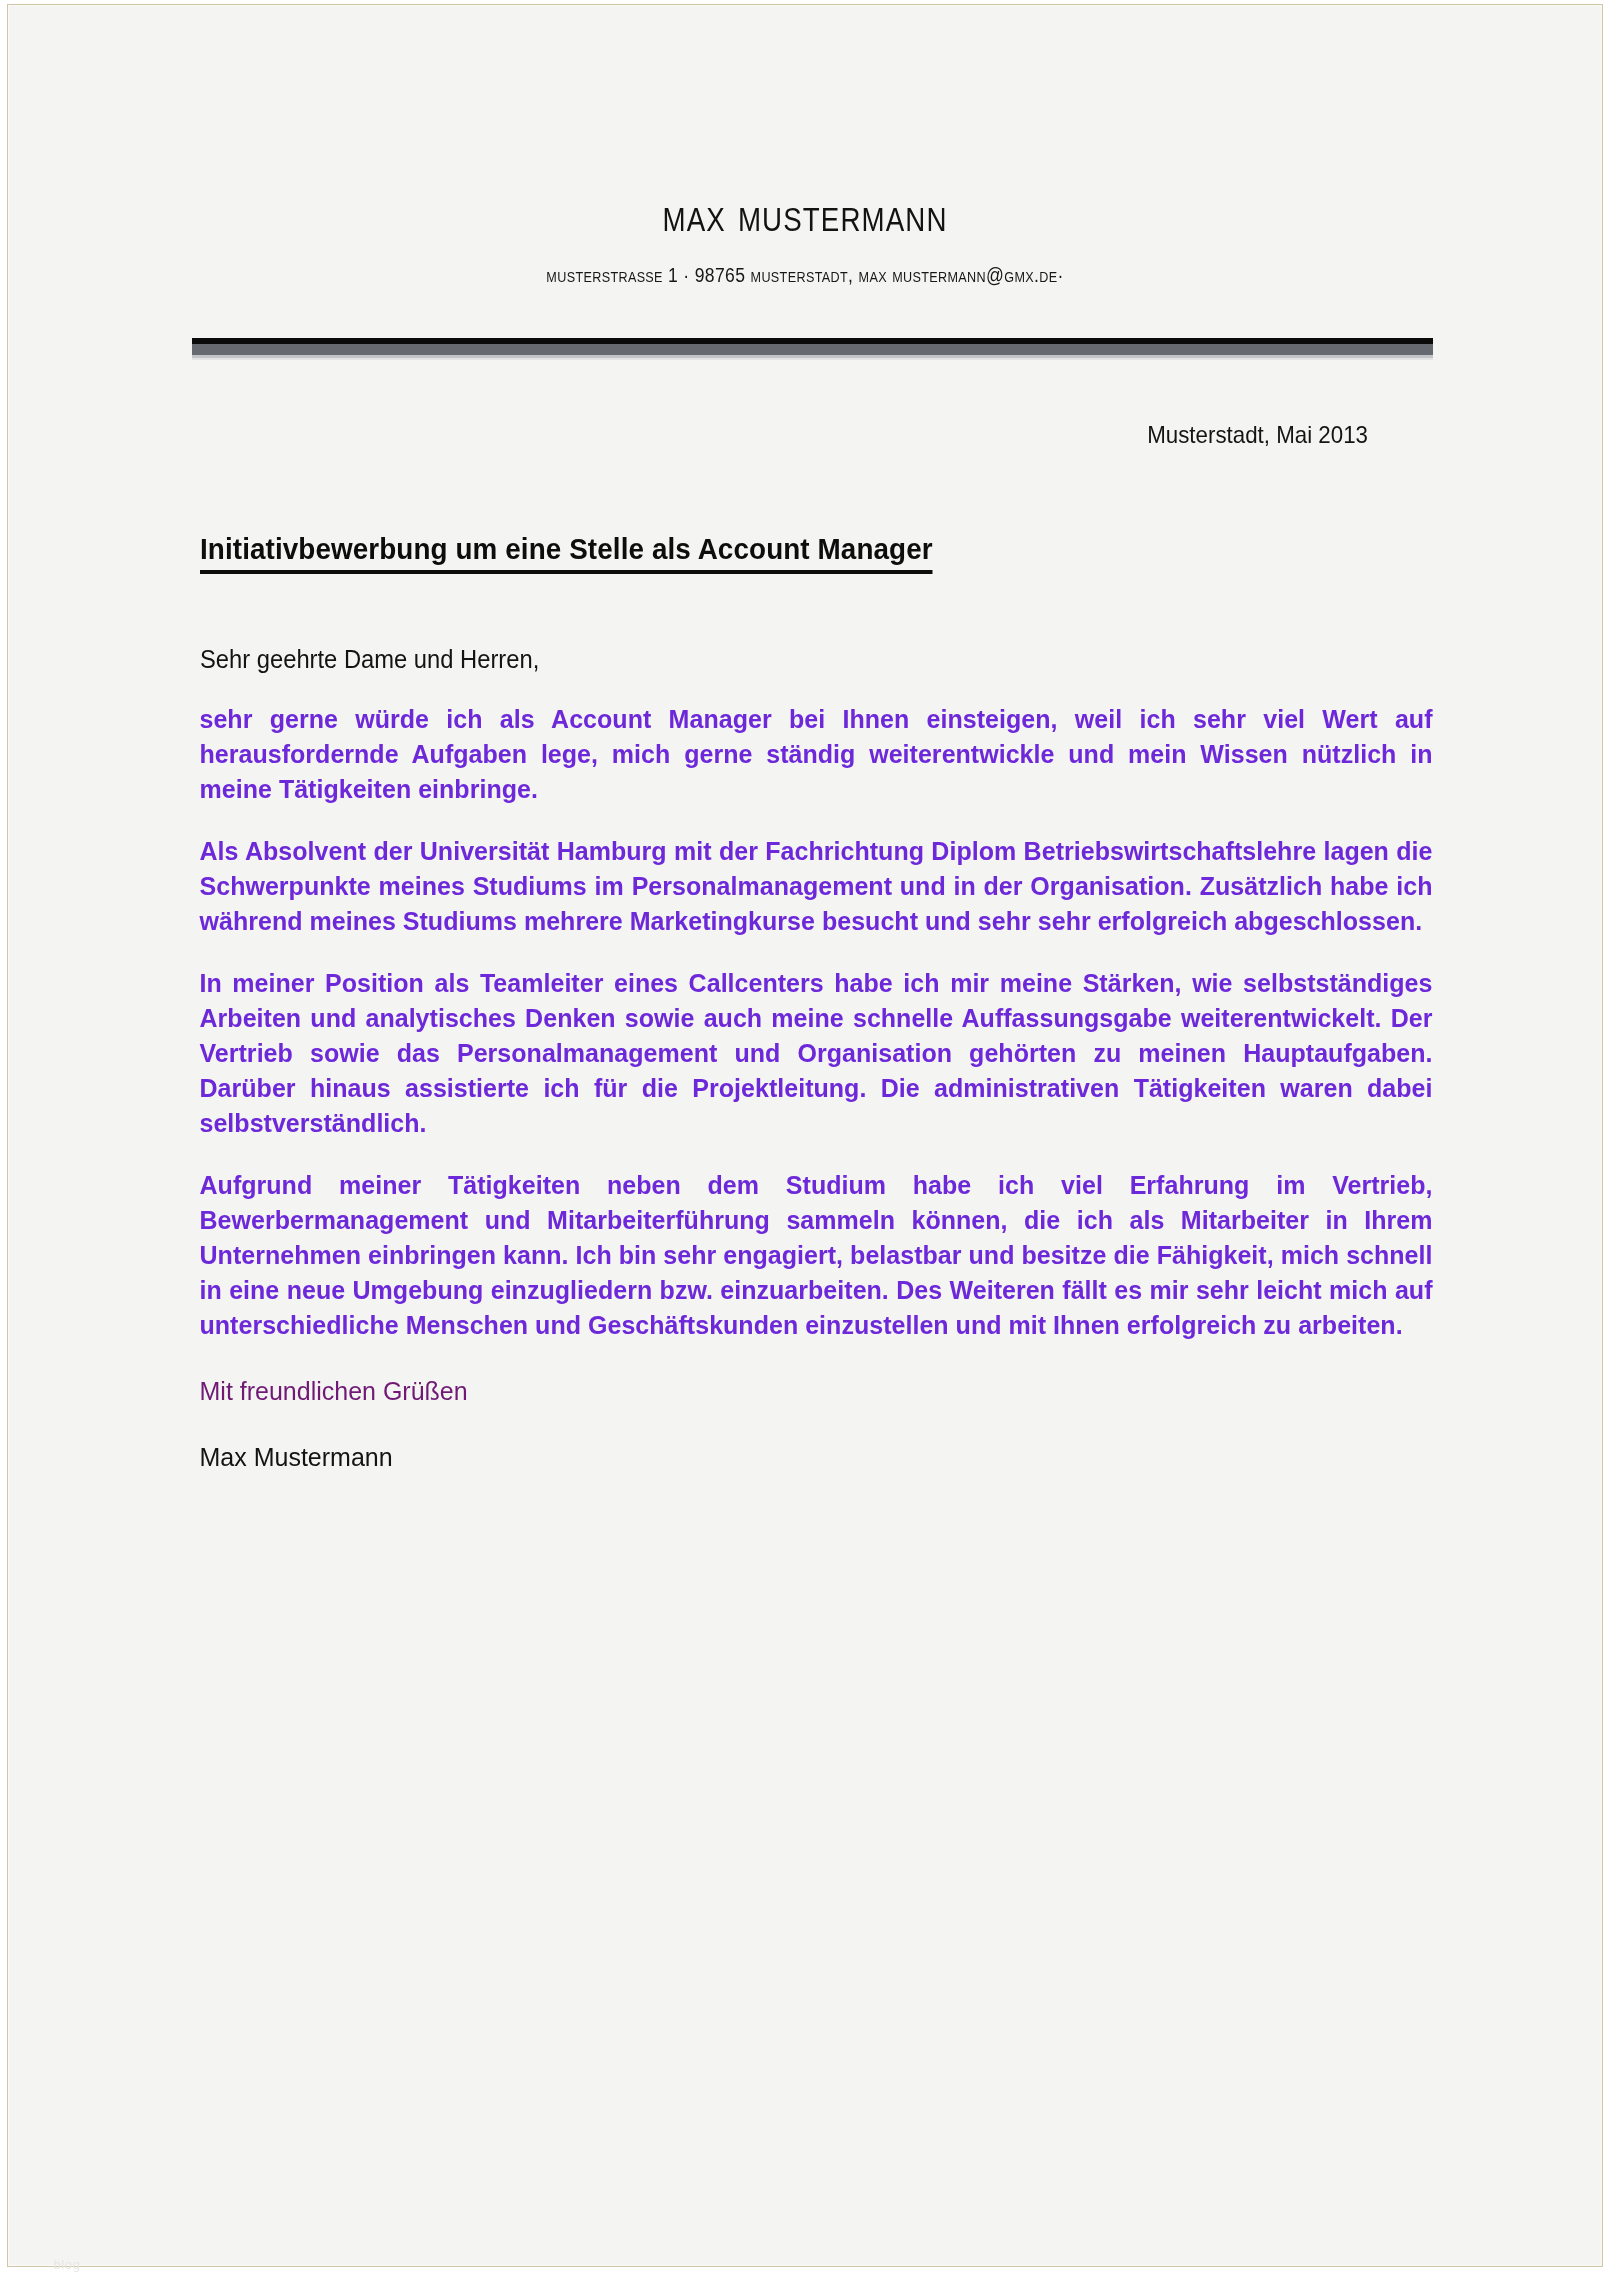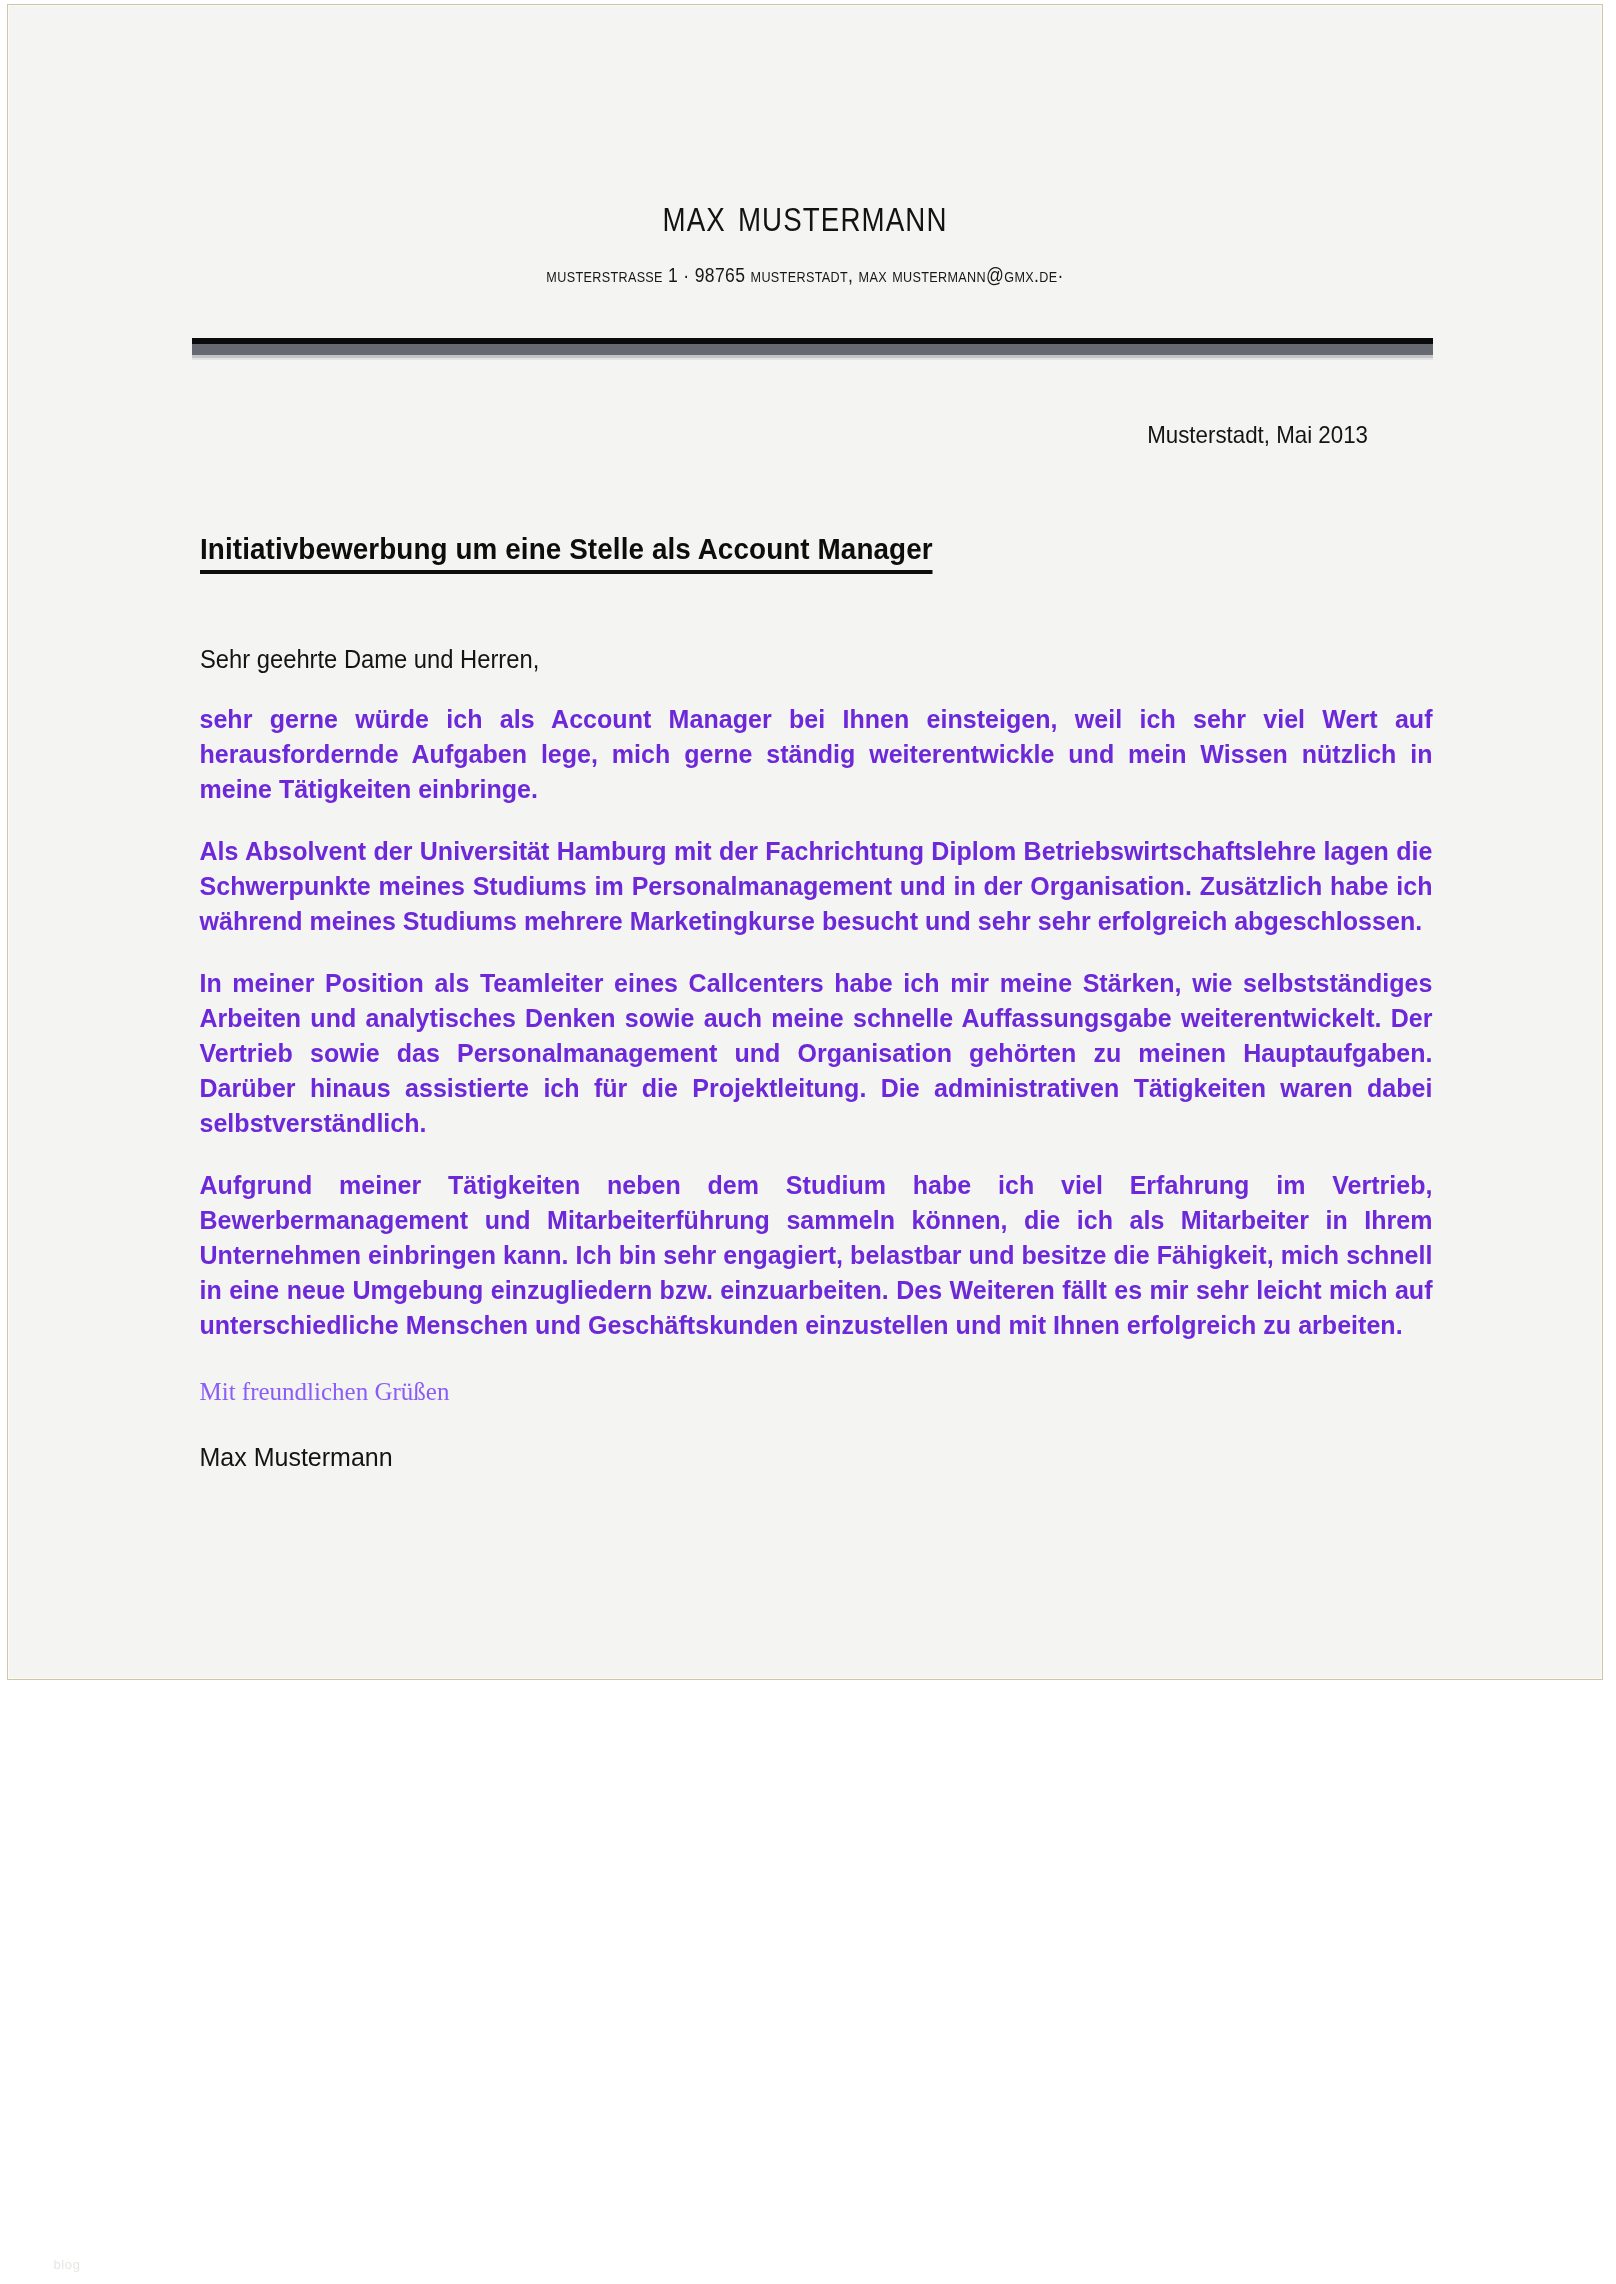--- a/index.html
+++ b/index.html
@@ -20,21 +20,21 @@
     width: 1616px;
     height: 2284px;
     background: #ffffff;
     overflow: hidden;
   }
   .paper {
     position: absolute;
     left: 6.5px;
     top: 3.9px;
     width: 1596px;
-    height: 1676px;
+    height: 2263px;
     background: #f4f4f2;
     border: 1.9px solid #cfc5a8;
     box-sizing: border-box;
   }
   .paper-inner {
     position: absolute;
     left: 0; top: 0; right: 0; bottom: 0;
     border: 1.3px solid #fbfaf5;
     box-sizing: border-box;
   }
@@ -167,24 +167,24 @@
     line-height: 35px;
     color: #6d28d9;
     text-align: justify;
     text-justify: inter-word;
     margin: 0 0 27px 0;
     letter-spacing: 0.03px;
   }
   .para.last-block { margin-bottom: 0; }
 
   .closing {
-    font-family: Liberation Serif, serif;
-    font-size: 25px;
-    font-weight: 400;
-    color: #8b5cf6;
+    font-family: Liberation Sans, sans-serif;
+    font-size: 25px;
+    font-weight: 400;
+    color: #701a75;
     margin: 31px 0 0 0;
     line-height: 35px;
     white-space: nowrap;
   }
   .signature {
     font-family: "Liberation Sans Narrow", "Liberation Sans", sans-serif;
     font-size: 25px;
     font-weight: 400;
     color: #141414;
     margin: 31px 0 0 0;

